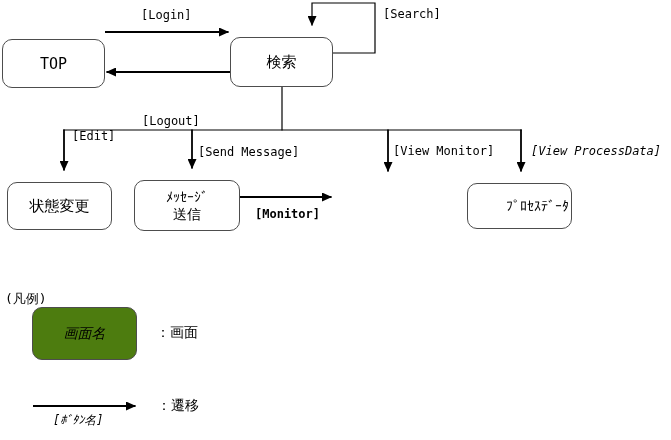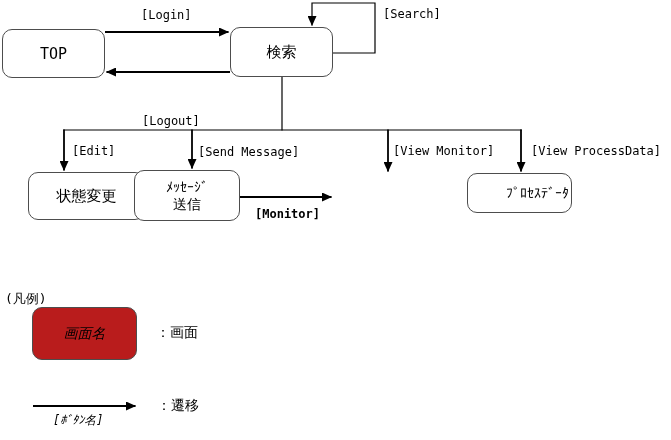--- a/index.html
+++ b/index.html
@@ -6,41 +6,41 @@
   .canvas{
     position:relative;width:671px;height:440px;background:#ffffff;
     font-family:"DejaVu Sans Mono","Liberation Mono",monospace;
     color:#000;overflow:hidden;
   }
   .wires{position:absolute;left:0;top:0;width:671px;height:440px;}
   .node{
     position:absolute;box-sizing:border-box;
     border:1px solid #4d4d4d;border-radius:10px;background:#fff;
     display:flex;flex-direction:column;align-items:center;justify-content:center;
-    font-size:15px;line-height:1.2;text-align:center;
+    font-size:15px;line-height:1.2;text-align:center;margin-top:10px;
   }
   .node-top     {left:2px;  top:29px;  width:103px;height:49px;}
   .node-search  {left:230px;top:27px;  width:103px;height:50px;text-align:right;}
-  .node-state   {left:28px; top:172px; width:117px;height:48px;}
+  .node-state   {left:7px; top:172px; width:105px;height:48px;}
   .node-message {left:134px;top:170px; width:106px;height:51px;font-size:14px;}
   .node-monitor {left:333px;top:173px; width:107px;height:46px;font-size:14px;}
-  .node-procdata{left:467px;top:173px; width:105px;height:40px;font-size:14px;padding-left:36px;}
+  .node-procdata{left:467px;top:173px; width:105px;height:46px;font-size:14px;padding-left:36px;}
   .lbl{position:absolute;font-size:12px;line-height:1.1;white-space:nowrap;}
   .lbl-login   {left:141px;top:9px;}
   .lbl-logout  {left:142px;top:84px;margin-top:31px;}
   .lbl-search  {left:383px;top:8px;}
-  .lbl-edit    {left:72px; top:145px;}
+  .lbl-edit    {left:72px; top:130px;}
   .lbl-sendmsg {left:198px;top:146px;}
   .lbl-viewmon {left:393px;top:145px;}
-  .lbl-viewpd  {left:531px;top:145px;}
+  .lbl-viewpd  {left:531px;top:145px;font-style:italic;}
   .lbl-monitor {left:255px;top:208px;font-weight:bold;}
   .legend-title{position:absolute;left:5px;top:290px;font-size:13px;}
   .legend-node{
     position:absolute;left:32px;top:307px;width:105px;height:53px;box-sizing:border-box;
-    border:1px solid #4d4d4d;border-radius:10px;background:#b91c1c;
+    border:1px solid #4d4d4d;border-radius:10px;background:#4d7c0f;
     display:flex;align-items:center;justify-content:center;
     font-size:14px;font-style:italic;
   }
   .legend-screen{position:absolute;left:156px;top:324px;font-size:14px;}
   .legend-btn  {position:absolute;left:53px;top:412px;font-size:12px;font-style:italic;}
   .legend-trans{position:absolute;left:157px;top:397px;font-size:14px;}
 </style>
 </head>
 <body>
 

